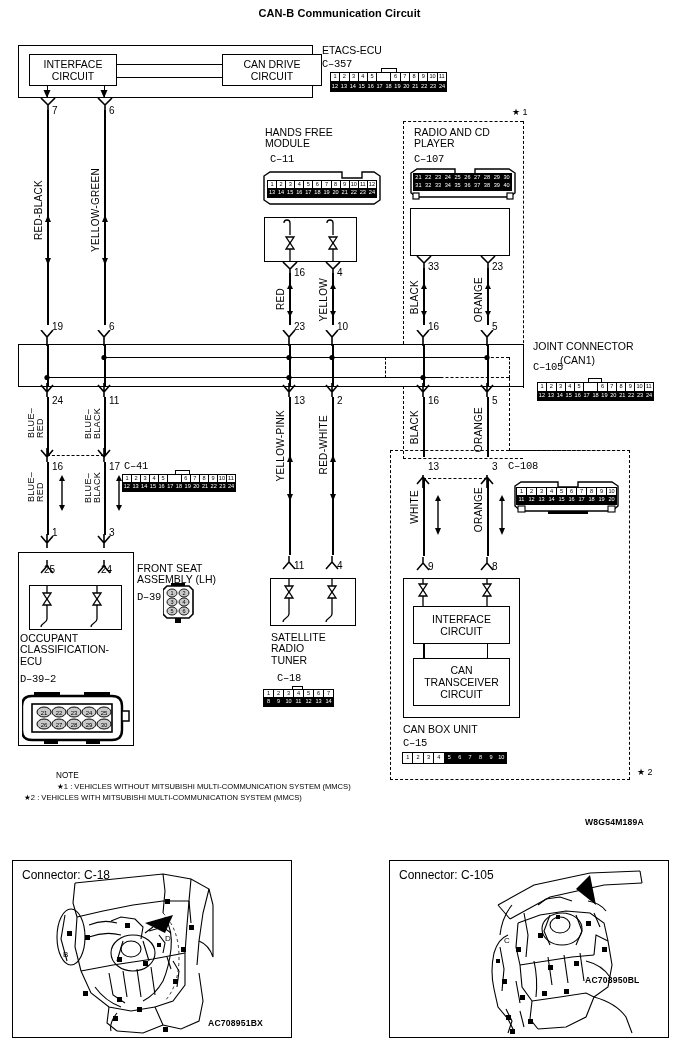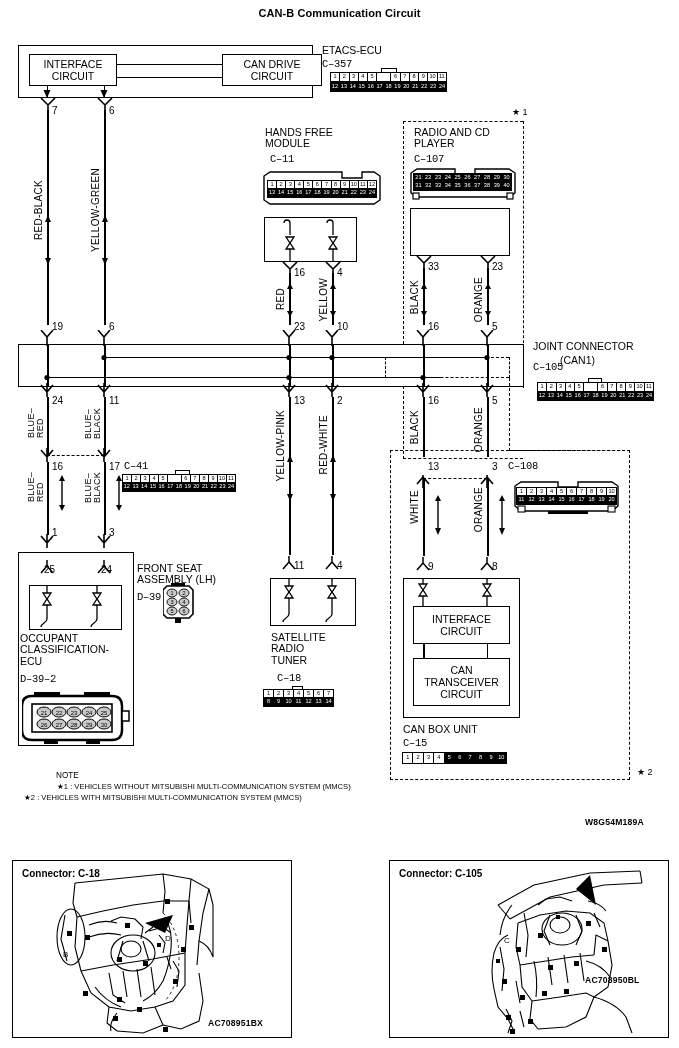--- a/index.html
+++ b/index.html
@@ -36,21 +36,21 @@
   .cell{flex:1;border-right:1px solid #000;border-bottom:1px solid #000;
         font-size:5.6px;display:flex;align-items:center;justify-content:center;
         font-family:"Liberation Sans",sans-serif;line-height:1;box-sizing:border-box;}
   .crow:last-child .cell{border-bottom:none;}
   .crow .cell:last-child{border-right:none;}
   .cell.blank{background:#fff;}
   .cell.inv{background:#000;color:#fff;}
   .ctab{position:absolute;background:#fff;border:1.5px solid #000;}
   
   .photo{position:absolute;border:1.5px solid #000;background:#fff;overflow:hidden;}
-  .ptitle{position:absolute;font-size:10px;font-weight:bold;}
+  .ptitle{position:absolute;font-size:12px;font-weight:normal;}
   .pcode{position:absolute;font-size:8.6px;font-weight:bold;letter-spacing:.2px;}
 </style>
 </head>
 <body>
 
 <div class="t title" style="left:0;top:8px;width:679px;text-align:center;">CAN-B Communication Circuit</div>
 
 <div class="box" style="left:18px;top:45px;width:295px;height:53px;"></div>
 <div class="ibox" style="left:29px;top:54px;width:88px;height:32px;">
   <span>INTERFACE<br>CIRCUIT</span>

